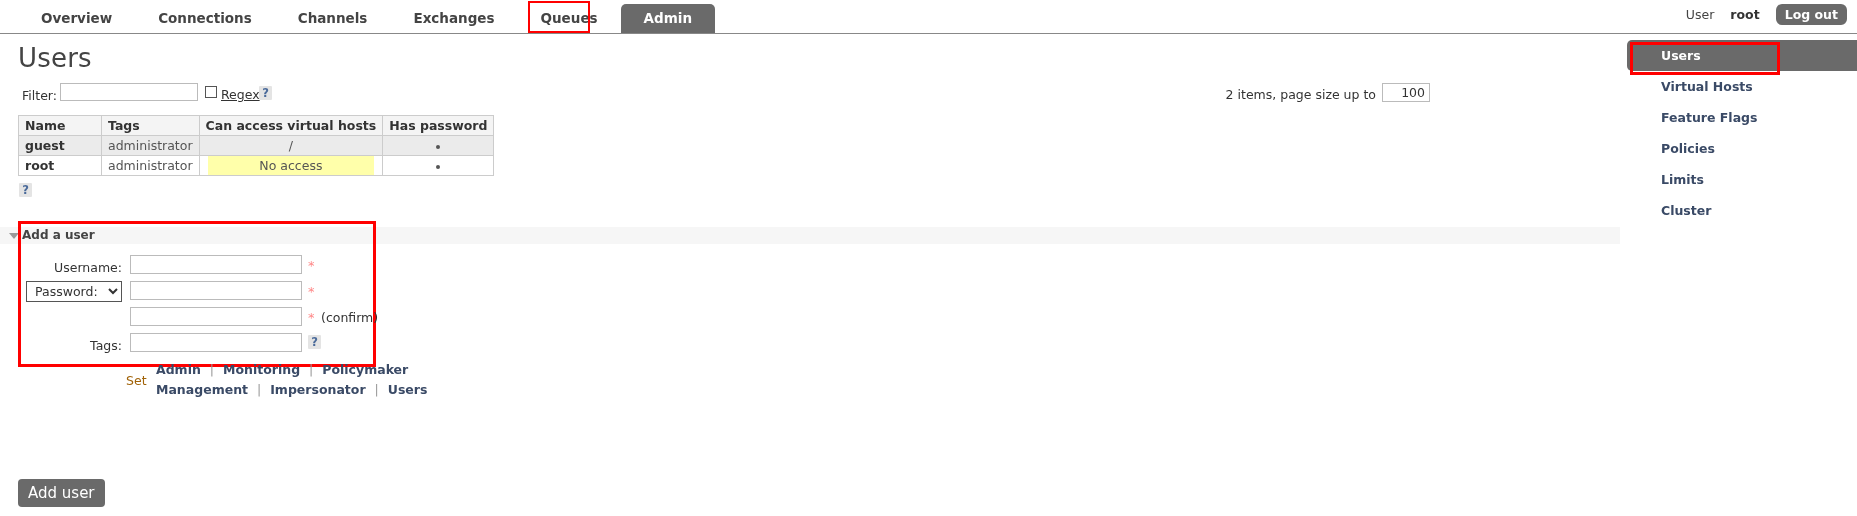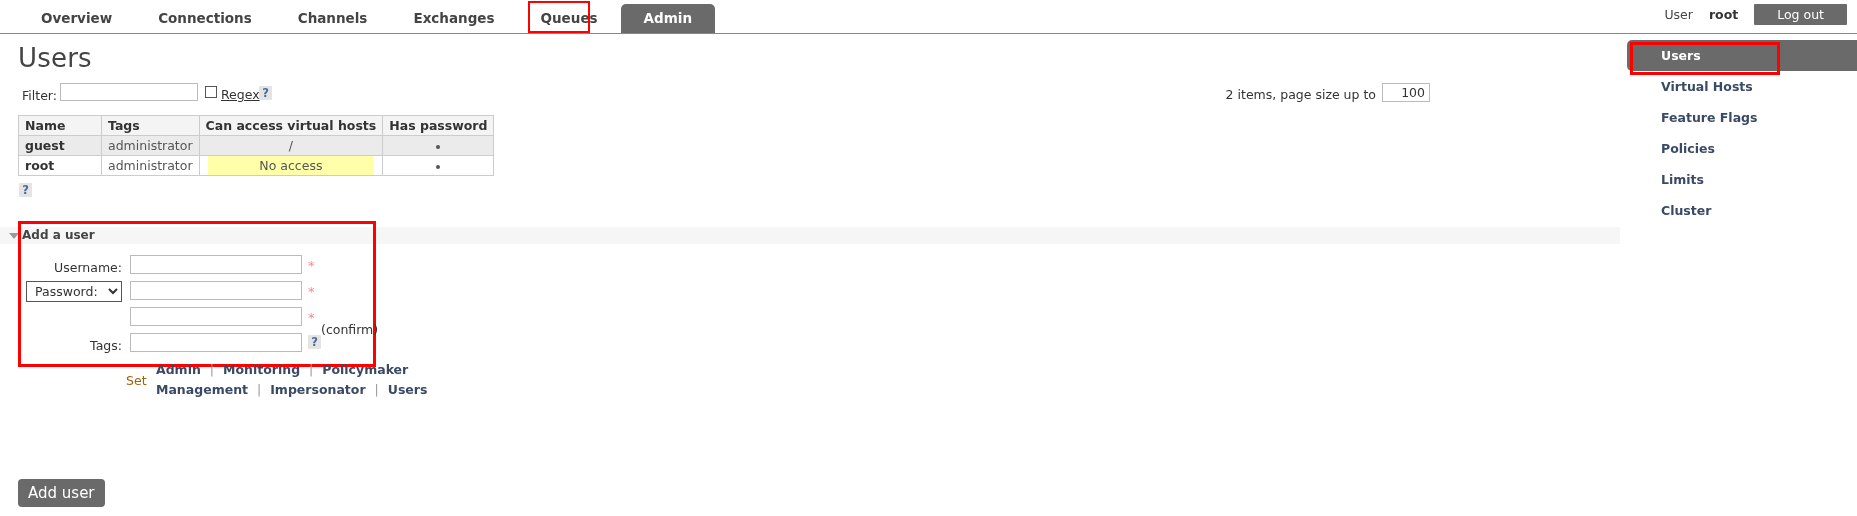--- a/index.html
+++ b/index.html
@@ -66,25 +66,26 @@
     align-items: center;
     gap: 16px;
     font-size: 12.5px;
     color: #444444;
   }
   #user-area .uname { font-weight: bold; color: #333333; }
   #logout-btn {
     background: #6a6a6a;
     color: #ffffff;
     border: none;
-    border-radius: 1px;
-    padding: 3px 23px;
-    font-family: "DejaVu Sans", "Liberation Sans", sans-serif;
-    font-size: 12.5px;
-    cursor: pointer;
+    border-radius: 6px;
+    padding: 3px 9px;
+    font-family: "DejaVu Sans", "Liberation Sans", sans-serif;
+    font-size: 12.5px;
+    cursor: pointer;
+    font-weight: bold;
   }
 
   
   #main {
     position: absolute;
     left: 0; top: 34px;
     width: 1620px;
   }
   #page-title {
     font-family: "DejaVu Sans", "Liberation Sans", sans-serif;
@@ -271,21 +272,21 @@
     box-sizing: border-box;
   }
   .req-star {
     position: absolute;
     left: 290px; top: 3px;
     color: #ff8888;
     font-size: 13px;
   }
   .confirm-note {
     position: absolute;
-    left: 303px; top: 15px;
+    left: 303px; top: 3px;
     color: #333333;
     font-size: 12.5px;
   }
   #password-select {
     position: absolute;
     left: 8px; top: 0;
     width: 96px; height: 21px;
     border: 1px solid #555555;
     background: #ffffff;
     font-family: "DejaVu Sans", "Liberation Sans", sans-serif;

